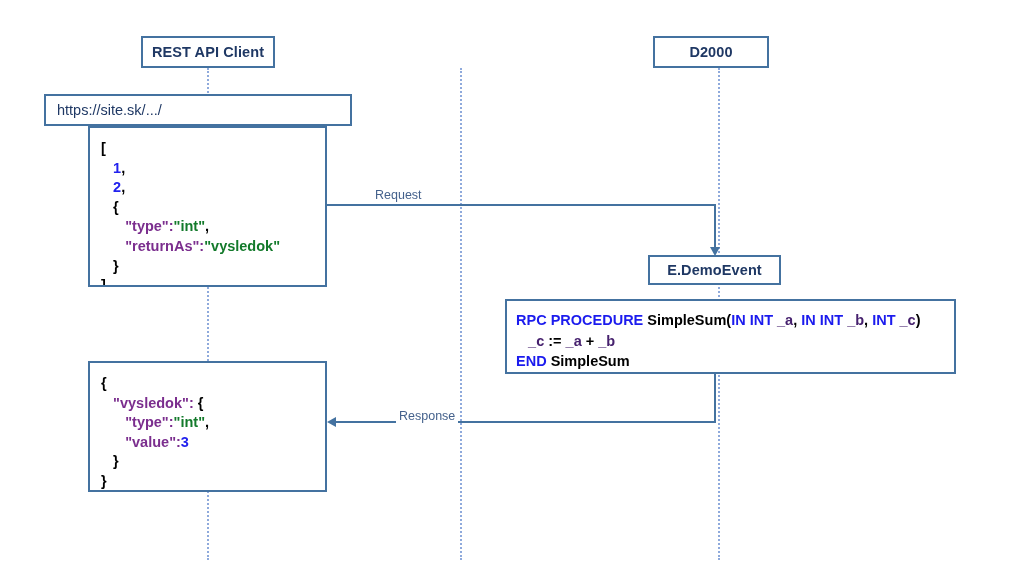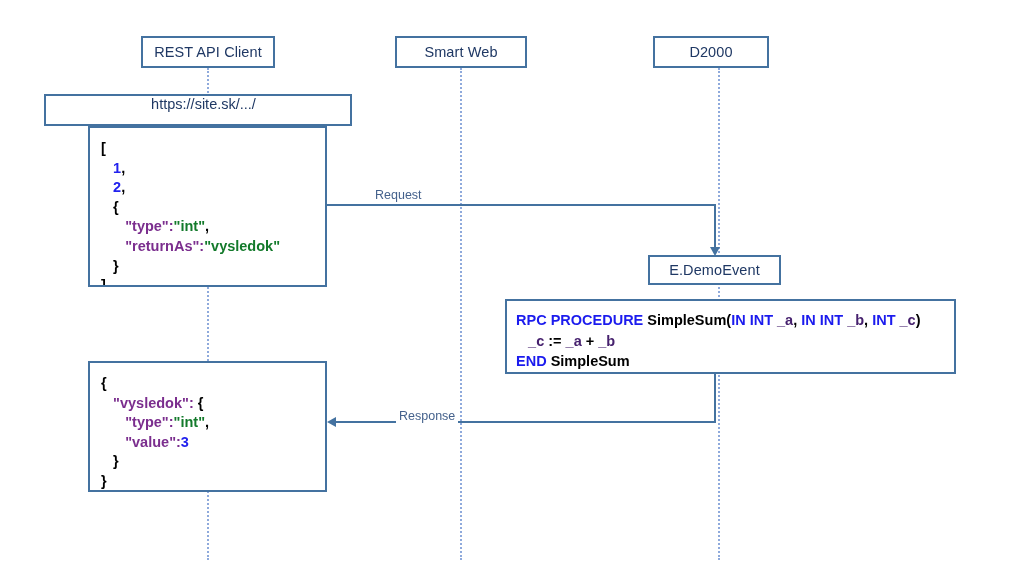--- a/index.html
+++ b/index.html
@@ -26,21 +26,21 @@
     z-index: 0;
   }
 
   
   .actor-box {
     position: absolute;
     box-sizing: border-box;
     border: 2px solid #4472A0;
     background: #ffffff;
     color: #1F3864;
-    font-weight: normal;
+    font-weight: bold;
     font-size: 14.5px;
     display: flex;
     align-items: center;
     justify-content: center;
     z-index: 3;
     letter-spacing: .1px;
   }
 
   
   .url-box {
@@ -130,38 +130,35 @@
 
 <div id="canvas">
 
   <div class="lifeline" style="left:207px; top:68px; height:492px;"></div>
   <div class="lifeline" style="left:460px; top:68px; height:492px;"></div>
   <div class="lifeline" style="left:718px; top:68px; height:492px;"></div>
 
   <div class="actor-box" style="left:141px; top:36px; width:134px; height:32px;">
     <span>REST API Client</span>
   </div>
-  <div class="actor-box" style="left:395px; top:36px; width:132px; height:32px;">
-    <span>Smart Web</span>
-  </div>
   <div class="actor-box" style="left:653px; top:36px; width:116px; height:32px;">
     <span>D2000</span>
   </div>
 
   <div class="ln ln-h" style="left:327px; top:204px; width:389px;"></div>
   <div class="ln ln-v" style="left:714px; top:204px; height:46px;"></div>
   <div class="arrow-down" style="left:710px; top:247px;"></div>
   <div class="edge-label" style="left:372px; top:188px;text-align:right;">Request</div>
 
   <div class="ln ln-v" style="left:714px; top:360px; height:63px;"></div>
   <div class="ln ln-h" style="left:336px; top:421px; width:380px;"></div>
   <div class="arrow-left" style="left:327px; top:417px;"></div>
   <div class="edge-label" style="left:396px; top:409px;">Response</div>
 
-  <div class="url-box" style="left:44px; top:94px; width:308px; height:32px;flex-direction:column;">
+  <div class="url-box" style="left:44px; top:94px; width:308px; height:32px;">
     <span>https://site.sk/.../</span>
   </div>
 
   <div class="panel json-panel" style="left:88px; top:126px; width:239px; height:161px;">
     <div class="code"><div><span class="t-punct">[</span></div><div><span class="t-punct">   </span><span class="t-num">1</span><span class="t-punct">,</span></div><div><span class="t-punct">   </span><span class="t-num">2</span><span class="t-punct">,</span></div><div><span class="t-punct">   {</span></div><div><span class="t-punct">      </span><span class="t-key">"type":</span><span class="t-str">"int"</span><span class="t-punct">,</span></div><div><span class="t-punct">      </span><span class="t-key">"returnAs":</span><span class="t-str">"vysledok"</span></div><div><span class="t-punct">   }</span></div><div><span class="t-punct">]</span></div></div>
   </div>
 
   <div class="panel json-panel" style="left:88px; top:361px; width:239px; height:131px;">
     <div class="code"><div><span class="t-punct">{</span></div><div><span class="t-punct">   </span><span class="t-key">"vysledok":</span><span class="t-punct"> {</span></div><div><span class="t-punct">      </span><span class="t-key">"type":</span><span class="t-str">"int"</span><span class="t-punct">,</span></div><div><span class="t-punct">      </span><span class="t-key">"value":</span><span class="t-num">3</span></div><div><span class="t-punct">   }</span></div><div><span class="t-punct">}</span></div></div>
   </div>

